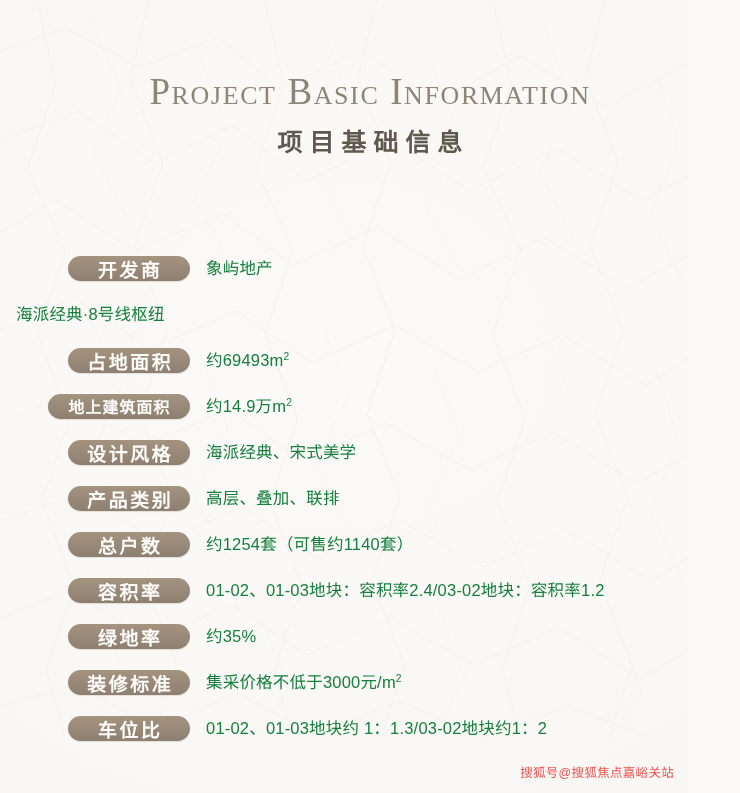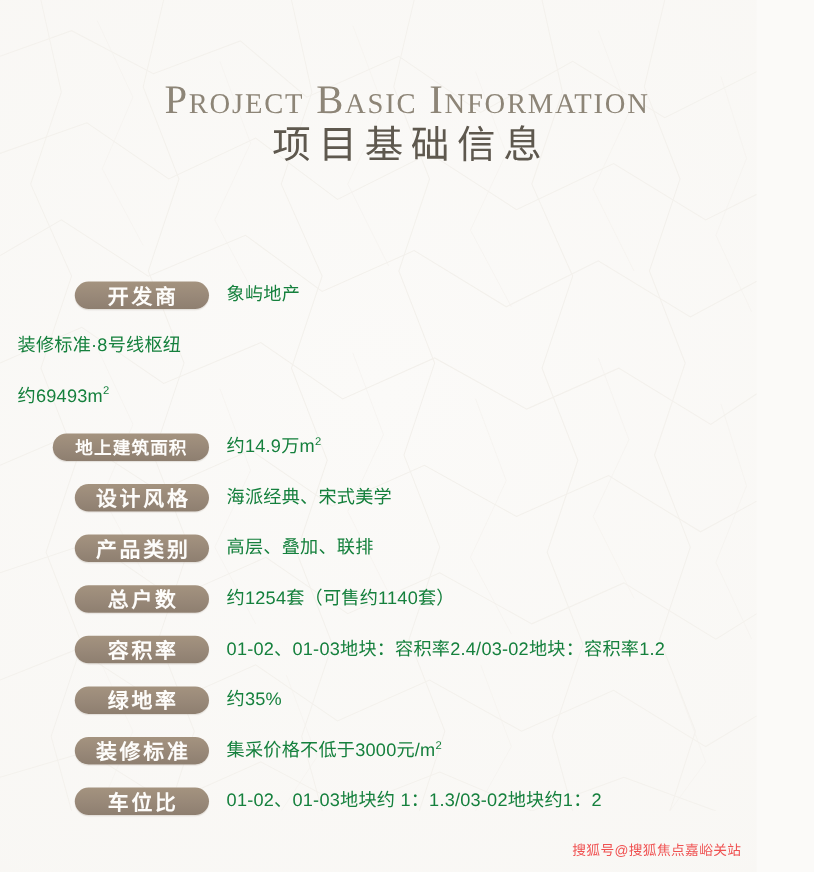--- a/index.html
+++ b/index.html
@@ -59,24 +59,25 @@
     font-variant: small-caps;
     font-size: 37px;
     letter-spacing: 1.6px;
     color: #8d8577;
     line-height: 1.08;
     white-space: nowrap;
   }
 
   .title-cn {
     font-family: "Liberation Serif", "DejaVu Serif", serif;
-    font-size: 35px;
-    font-weight: 400;
+    font-size: 25px;
+    font-weight: 700;
     letter-spacing: 7px;
     color: #5e584e;
+    margin-top: 16px;
     text-indent: 7px;
     line-height: 1.2;
   }
 
   
   .info-table {
     position: absolute;
     top: 245px;
     left: 0;
     width: 740px;
@@ -203,24 +204,27 @@
   <div class="info-table">
 
     <div class="info-row">
       <div class="label-cell">
         <span class="label-badge">开发商</span>
       </div>
       <div class="value-cell"><span>象屿地产</span><sup></sup></div>
     </div>
 
     <div class="info-row">
-      <div class="value-cell"><span>装修标准·8号线枢纽</span><sup></sup></div>
-    </div>
-
-    <div class="info-row">
+      <div class="value-cell"><span>海派经典·8号线枢纽</span><sup></sup></div>
+    </div>
+
+    <div class="info-row">
+      <div class="label-cell">
+        <span class="label-badge">占地面积</span>
+      </div>
       <div class="value-cell"><span>约69493m</span><sup>2</sup></div>
     </div>
 
     <div class="info-row">
       <div class="label-cell">
         <span class="label-badge wide">地上建筑面积</span>
       </div>
       <div class="value-cell"><span>约14.9万m</span><sup>2</sup></div>
     </div>
 

